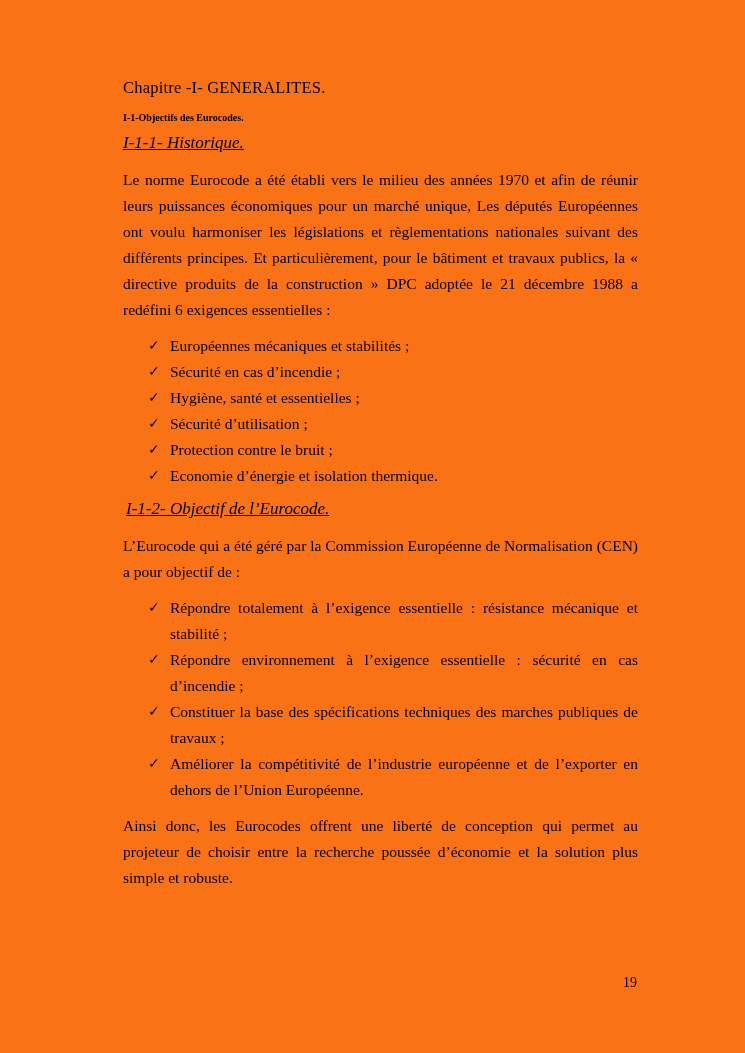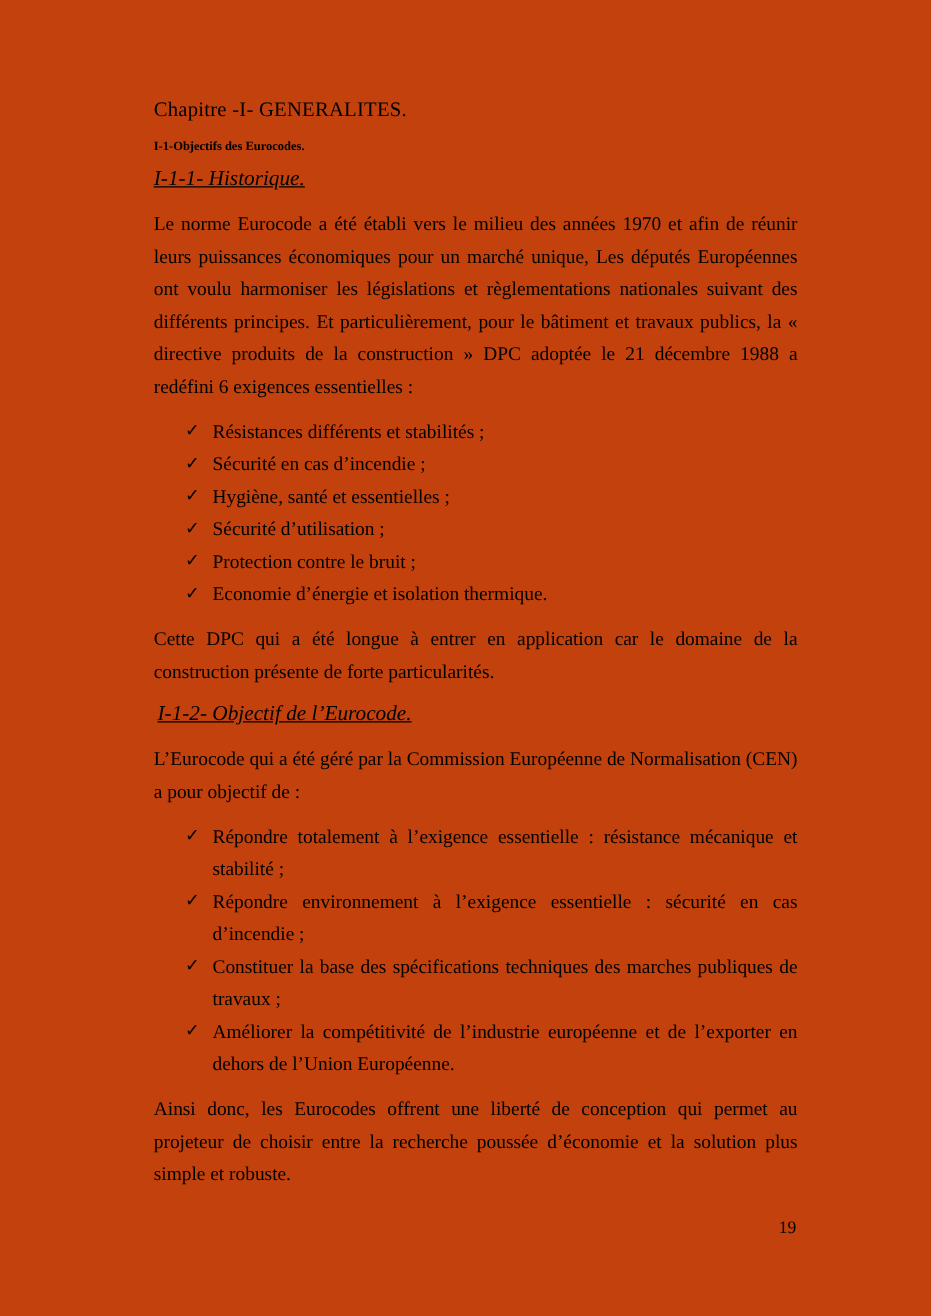--- a/index.html
+++ b/index.html
@@ -8,21 +8,21 @@
     width: 745px;
     height: 1053px;
     position: relative;
     font-family: "Liberation Serif", "DejaVu Serif", serif;
     color: #000000;
     overflow: hidden;
   }
   .page {
     position: absolute;
     inset: 0;
-    background: #c2410c;
+    background: #f97316;
     padding: 78px 107px 60px 123px;
   }
   .chapter-title {
     font-size: 16.5px;
     font-weight: normal;
     margin-bottom: 14px;
     letter-spacing: 0.2px;
   }
   .section-title {
     font-size: 10px;
@@ -84,21 +84,21 @@
 
   <h2 class="section-title">I-1-Objectifs des Eurocodes.</h2>
 
   <h3 class="subsection-title">I-1-1- Historique.</h3>
 
   <p class="body-para">Le norme Eurocode a été établi vers le milieu des années 1970 et afin de réunir leurs puissances économiques pour un marché unique, Les députés Européennes ont voulu harmoniser les législations et règlementations nationales suivant des différents principes. Et particulièrement, pour le bâtiment et travaux publics, la « directive produits de la construction » DPC adoptée le 21 décembre 1988 a redéfini 6 exigences essentielles :</p>
 
   <ul class="checklist">
     <li>
       <span class="check">✓</span>
-      <span class="item-text">Résistances différents et stabilités ;</span>
+      <span class="item-text">Européennes mécaniques et stabilités ;</span>
     </li>
     <li>
       <span class="check">✓</span>
       <span class="item-text">Sécurité en cas d’incendie ;</span>
     </li>
     <li>
       <span class="check">✓</span>
       <span class="item-text">Hygiène, santé et essentielles ;</span>
     </li>
     <li>
@@ -108,21 +108,20 @@
     <li>
       <span class="check">✓</span>
       <span class="item-text">Protection contre le bruit ;</span>
     </li>
     <li>
       <span class="check">✓</span>
       <span class="item-text">Economie d’énergie et isolation thermique.</span>
     </li>
   </ul>
 
-  <p class="body-para">Cette DPC qui a été longue à entrer en application car le domaine de la construction présente de forte particularités.</p>
 
   <h3 class="subsection-title second">I-1-2- Objectif de l’Eurocode.</h3>
 
   <p class="body-para">L’Eurocode qui a été géré par la Commission Européenne de Normalisation (CEN) a pour objectif de :</p>
 
   <ul class="checklist">
     <li>
       <span class="check">✓</span>
       <span class="item-text">Répondre totalement à l’exigence essentielle : résistance mécanique et stabilité ;</span>
     </li>

